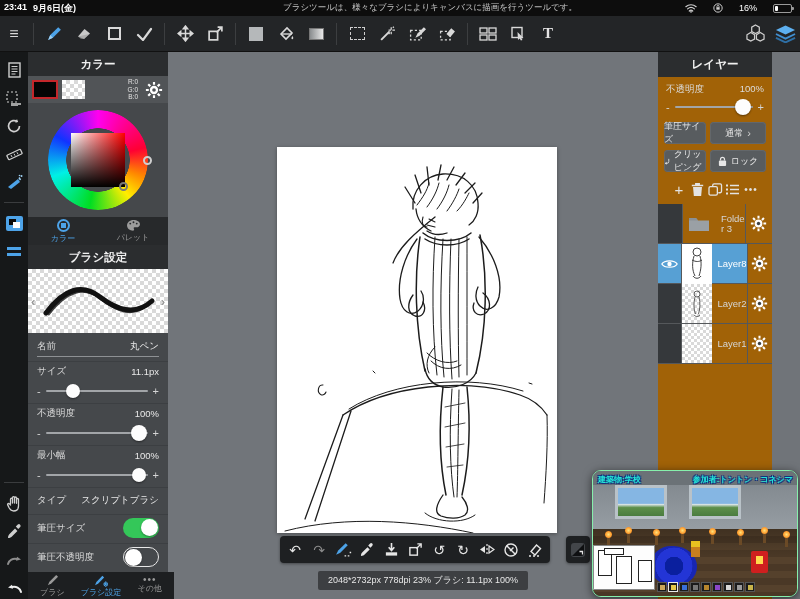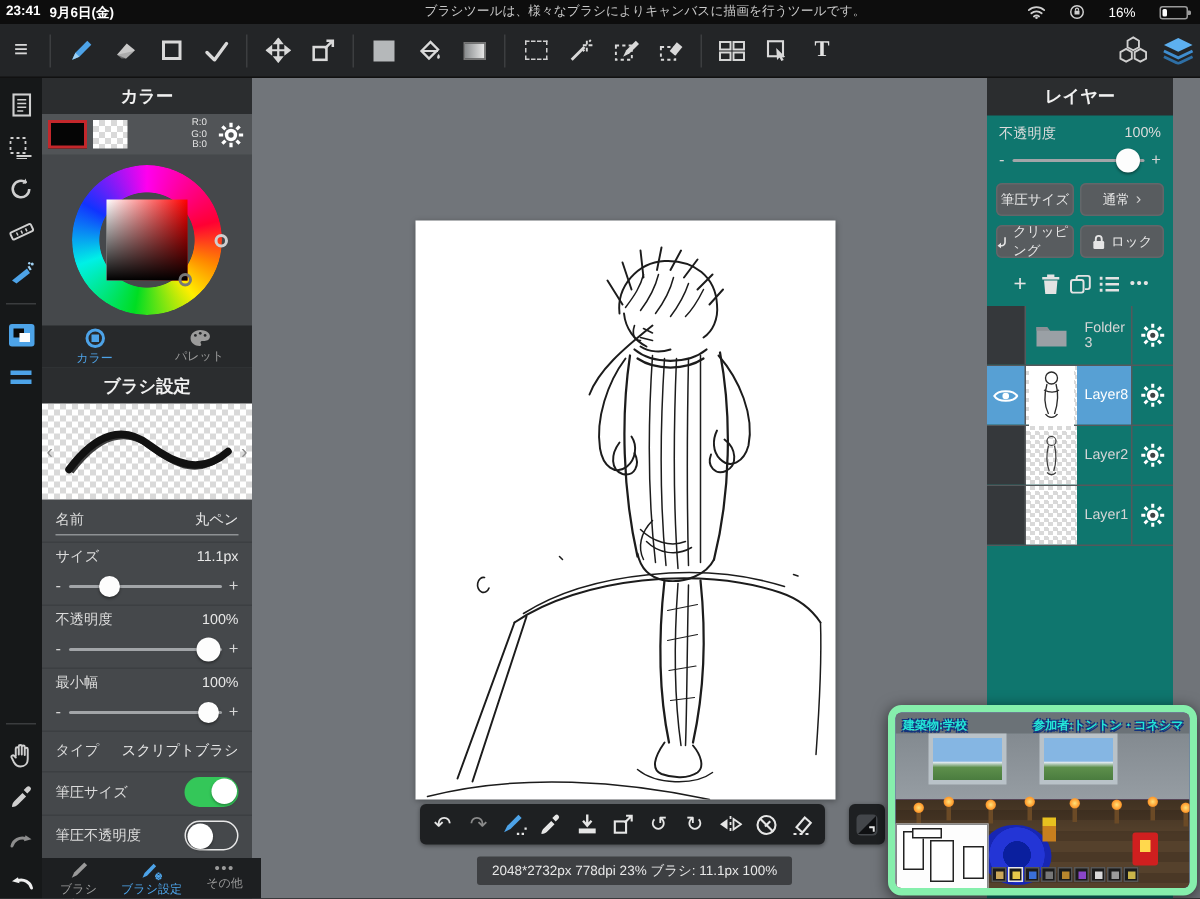--- a/index.html
+++ b/index.html
@@ -88,40 +88,40 @@
   
   .canvasarea{position:absolute;left:168px;top:52px;width:490px;height:547px;background:#71757a;z-index:10}
   .canvas{position:absolute;left:109px;top:95px;width:280px;height:386px;background:#fff;box-shadow:0 1px 4px rgba(0,0,0,.35)}
   .floatbar{position:absolute;left:112px;top:484px;height:27px;background:#1e2022;border-radius:4px;display:flex;align-items:center;padding:0 3px;box-shadow:0 1px 3px rgba(0,0,0,.4)}
   .fb-ico{width:24px;height:24px;display:flex;align-items:center;justify-content:center;color:#e6e6e6;font-size:14px}
   .fb-ico.dim{color:#8a8a8a}
   .fb-extra{position:absolute;left:398px;top:484px;width:24px;height:27px;background:#1e2022;border-radius:4px;display:flex;align-items:center;justify-content:center;box-shadow:0 1px 3px rgba(0,0,0,.4)}
   .statuspill{position:absolute;left:150px;top:519px;background:rgba(56,59,61,.92);color:#e8e8e8;font-size:9px;padding:3px 10px;border-radius:2px;white-space:nowrap}
 
   
-  .rpanel{position:absolute;left:658px;top:52px;width:124px;height:547px;background:#0f766e;z-index:30;color:#dcdcdc;font-size:9.5px}
+  .rpanel{position:absolute;left:658px;top:52px;width:114px;height:547px;background:#a16207;z-index:30;color:#dcdcdc;font-size:9.5px}
   .rpanel .phead{height:25px}
   .oprow{display:flex;justify-content:space-between;padding:6px 8px 2px 8px}
   .rslider{display:flex;align-items:center;gap:5px;padding:2px 8px;height:18px}
   .btnrow{display:flex;gap:4px;padding:6px 6px 0 6px}
   .pbtn{flex:1;height:22px;background:#585c5f;border-radius:4px;display:flex;align-items:center;justify-content:center;gap:4px;color:#e6e6e6;font-size:9px;box-shadow:inset 0 0 0 1px #63676a}
   .pbtn .chev{color:#cfcfcf;font-size:11px}
   .iconrow{display:flex;align-items:center;justify-content:space-between;padding:8px 12px 6px 12px}
   .ir-ico{width:20px;height:18px;display:flex;align-items:center;justify-content:center;color:#e3e3e3;font-size:15px}
   .listhead{height:15px;background:#2b2d2f;color:#f0f0f0;font-weight:bold;font-size:10px;display:flex;align-items:center;padding-left:8px}
   .lrow{display:flex;height:40px;border-bottom:1px solid #55585b;align-items:stretch}
   .eyecell{width:26px;background:#35383b;border-right:1px solid #55585b;display:flex;align-items:center;justify-content:center}
   .thumbcell{width:34px;display:flex;align-items:center;justify-content:center;position:relative}
   .labelcell{flex:1;display:flex;align-items:center;padding-left:5px;color:#d6d6d6;font-size:9.5px;line-height:10px}
   .gearcell{width:28px;display:flex;align-items:center;justify-content:center;border-left:1px solid #55585b}
   .lrow.sel .eyecell,.lrow.sel .labelcell{background:#57a0d4;color:#fff}
   .thumbimg{width:30px;height:40px;background:#fff;position:relative;overflow:hidden}
 
   
-  .pip{position:absolute;left:592px;top:470px;width:206px;height:127px;border-radius:9px;overflow:hidden;z-index:60;background:#4c1d95;box-shadow:0 2px 10px rgba(0,0,0,.6);border:5px solid #86efac}
+  .pip{position:absolute;left:592px;top:470px;width:206px;height:127px;border-radius:9px;overflow:hidden;z-index:60;background:#14532d;box-shadow:0 2px 10px rgba(0,0,0,.6);border:1px solid #86efac}
   .pip .wall{position:absolute;left:0;top:0;right:0;height:58px;background:linear-gradient(#7d848a,#969da3)}
   .pip .ceil{position:absolute;left:0;top:0;right:0;height:14px;background:#6b7277}
   .pip .win{position:absolute;top:14px;height:34px;background:linear-gradient(#85b6e3 55%,#dfe9ef 58%,#5d8f4b 70%,#4a7c3f);border:3px solid #b9c2c8}
   .pip .floor{position:absolute;left:0;top:58px;right:0;bottom:0;background:repeating-linear-gradient(180deg,#55412c 0 7px,#4a3826 7px 14px)}
   .pip .floor::after{content:"";position:absolute;inset:0;background:linear-gradient(rgba(0,0,0,.25),rgba(0,0,0,0) 40%)}
   .torch{position:absolute;width:3px;height:10px;background:#6b4a26}
   .torch::before{content:"";position:absolute;left:-2px;top:-6px;width:7px;height:7px;border-radius:50%;background:radial-gradient(#ffe27a,#ff9b2d 60%,rgba(255,120,0,0))}
   .blob{position:absolute;left:58px;top:75px;width:46px;height:40px;background:radial-gradient(circle at 50% 50%,#0a1f9e 0 30%,#2335d6 31% 60%,#1726b3 61%);border-radius:46% 54% 50% 50%}
   .mcchar{position:absolute;left:98px;top:70px;width:9px;height:16px;background:linear-gradient(#e8c11f 35%,#c87f1e 36%)}
   .redflower{position:absolute;left:158px;top:80px;width:17px;height:22px;background:#cf1f1f;border-radius:2px}

